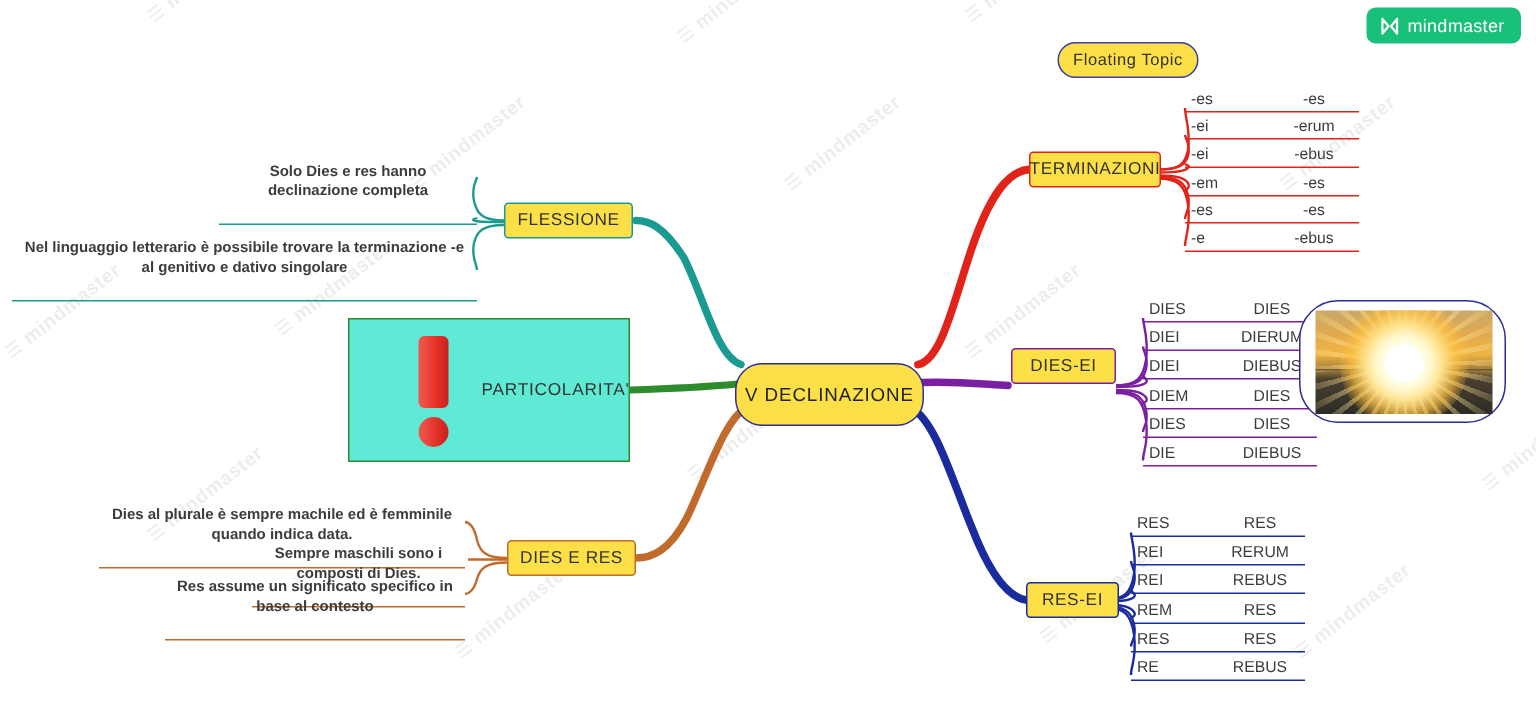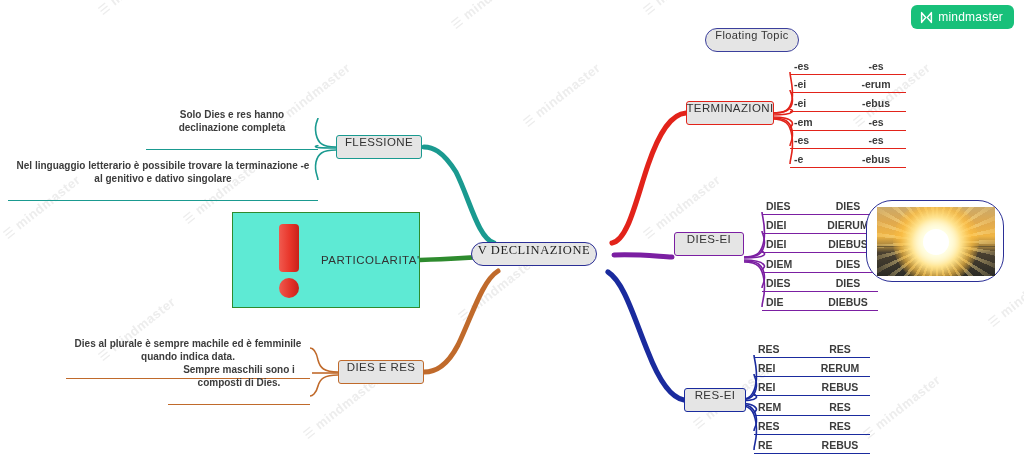--- a/index.html
+++ b/index.html
@@ -10,35 +10,35 @@
   
   .wm{position:absolute;color:#ededed;font-size:13px;font-weight:700;
       letter-spacing:.5px;transform:rotate(-38deg);transform-origin:0 0;
       white-space:nowrap;user-select:none;pointer-events:none;}
   .wm .wmk{display:inline-block;margin-right:4px;font-size:12px;}
 
   
   #wires{position:absolute;left:0;top:0;width:1024px;height:475px;}
 
   
-  .node{position:absolute;box-sizing:border-box;background:#e5e5e5;
-        display:flex;justify-content:center;
+  .node{position:absolute;box-sizing:border-box;background:#fde047;
+        display:flex;align-items:center;justify-content:center;
         font-size:11.5px;letter-spacing:.4px;white-space:nowrap;}
   .rootnode{border:1.6px solid #2b2f96;border-radius:18px;
             font-size:12.5px;color:#222;letter-spacing:.6px;}
   .floatnode{border:1.4px solid #3b3f9c;border-radius:14px;font-size:11px;color:#333;}
   .brnode{border-width:1.3px;border-style:solid;border-radius:3px;color:#333;}
   .imgframe{position:absolute;border:1.5px solid #2b2f96;border-radius:26px;
             background:#fff;box-sizing:border-box;}
 
   
   .leaf{position:absolute;font-size:10.5px;color:#3c3c3c;
         box-sizing:border-box;white-space:nowrap;padding-bottom:2px;}
   .leaf.ul{border-bottom-width:1.2px;border-bottom-style:solid;}
-  .twocol{display:flex;font-weight:bold;}
+  .twocol{display:flex;}
   .twocol span{display:inline-block;}
   .c1{width:52px;text-align:left;padding-left:4px;}
   .c2{width:60px;text-align:center;}
 
   .ltext{position:absolute;font-size:10px;color:#3c3c3c;line-height:13px;
          text-align:center;box-sizing:border-box;padding:0 4px 15px 4px;
          border-bottom-width:1.3px;border-bottom-style:solid;font-weight:bold;}
 
   
   #particolarita{position:absolute;border:1.5px solid #2e8b2e;background:#5eead4;
@@ -160,21 +160,21 @@
     <svg class="bicon" viewBox="0 0 16 16" xmlns="http://www.w3.org/2000/svg">
       <path d="M2 2 L2 14 M2 2 L7 8 L2 14 M14 2 L14 14 M14 2 L9 8 L14 14" stroke="#ffffff" stroke-width="1.8" fill="none" stroke-linecap="round" stroke-linejoin="round"></path>
     </svg>
     <span class="btext">mindmaster</span>
   </div>
 
   <div class="node floatnode" style="left:705px;top:28px;width:94px;height:24px;">
     <span>Floating Topic</span>
   </div>
 
-  <div class="node rootnode" style="left:471px;top:242px;width:126px;height:24px;font-family:Liberation Serif, serif;">
+  <div class="node rootnode" style="left:490px;top:242px;width:126px;height:42px;">
     <span>V DECLINAZIONE</span>
   </div>
 
   <div class="node brnode" style="left:686px;top:101px;width:88px;height:24px;border-color:#e2231a;">
     <span>TERMINAZIONI</span>
   </div>
   <div class="leaf ul twocol" style="left:790px;top:60px;border-bottom-color:#e2231a;">
     <span class="c1">-es</span>
     <span class="c2">-es</span>
   </div>
@@ -277,14 +277,15 @@
       <div class="dot"></div>
     </div>
     <div class="plabel">PARTICOLARITA'</div>
   </div>
 
   <div class="node brnode" style="left:338px;top:360px;width:86px;height:24px;border-color:#c06a2b;">
     <span>DIES E RES</span>
   </div>
   <div class="ltext" style="left:66px;top:337px;width:244px;border-bottom-color:#c06a2b;">Dies al plurale è sempre machile ed è femminile quando indica data.</div>
   <div class="ltext" style="left:168px;top:363px;width:142px;border-bottom-color:#c06a2b;">Sempre maschili sono i composti di Dies.</div>
+  <div class="ltext" style="left:110px;top:385px;width:200px;border-bottom-color:#c06a2b;">Res assume un significato specifico in base al contesto</div>
 
 </div>
 
 </body></html>

